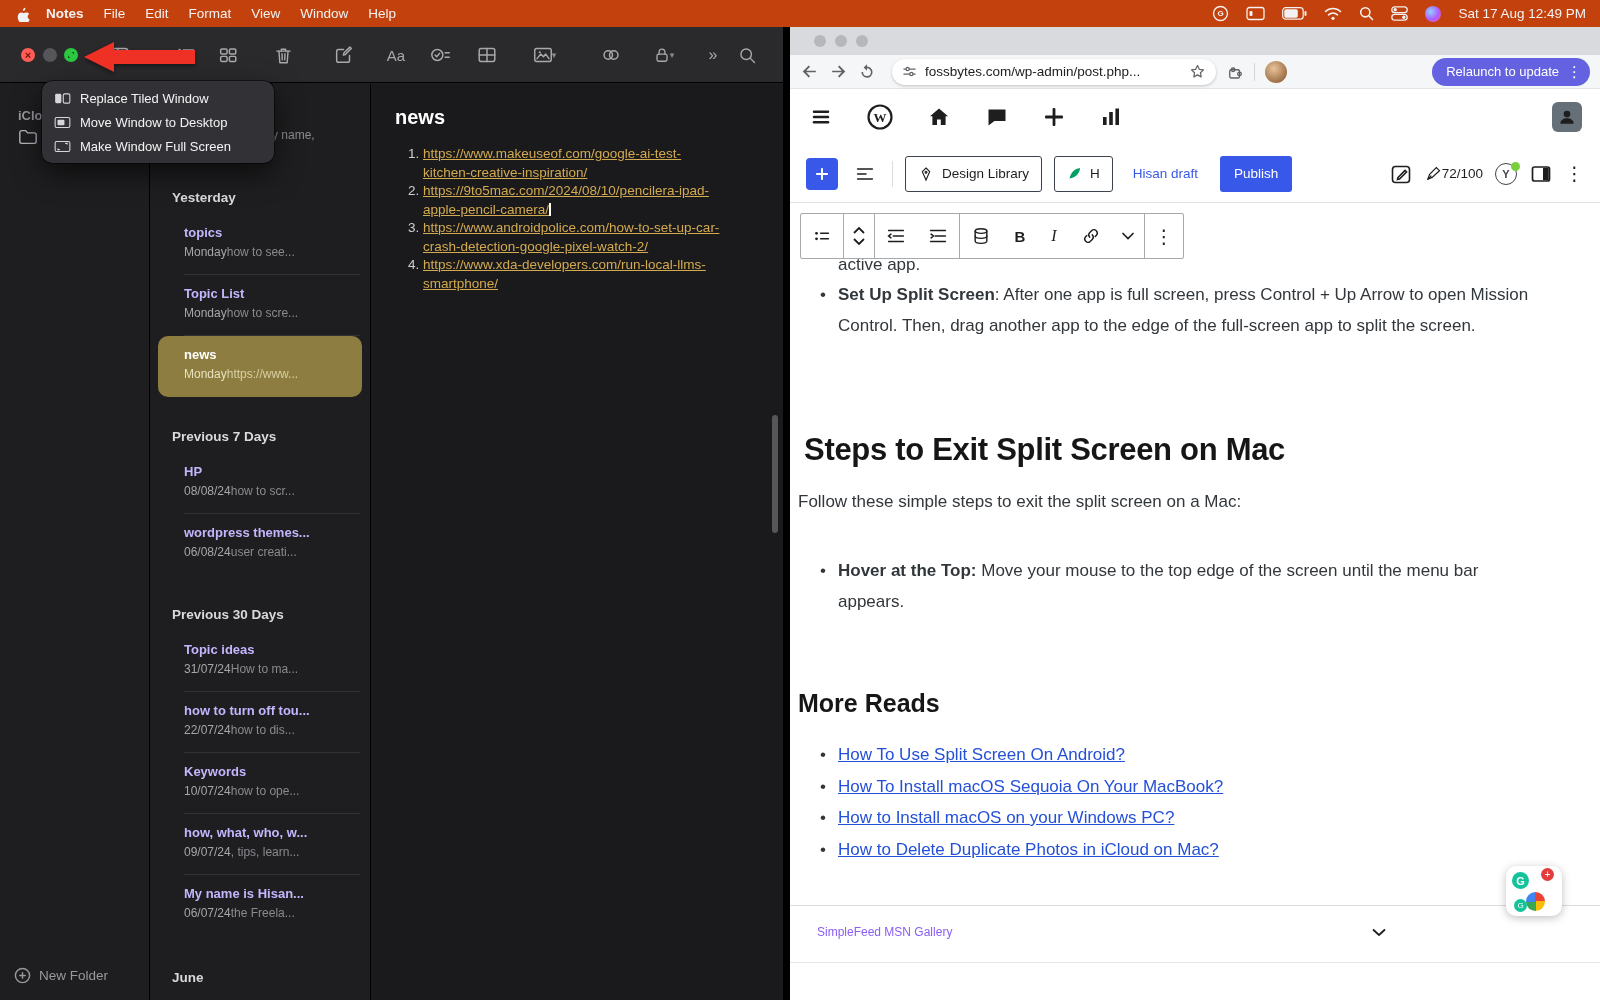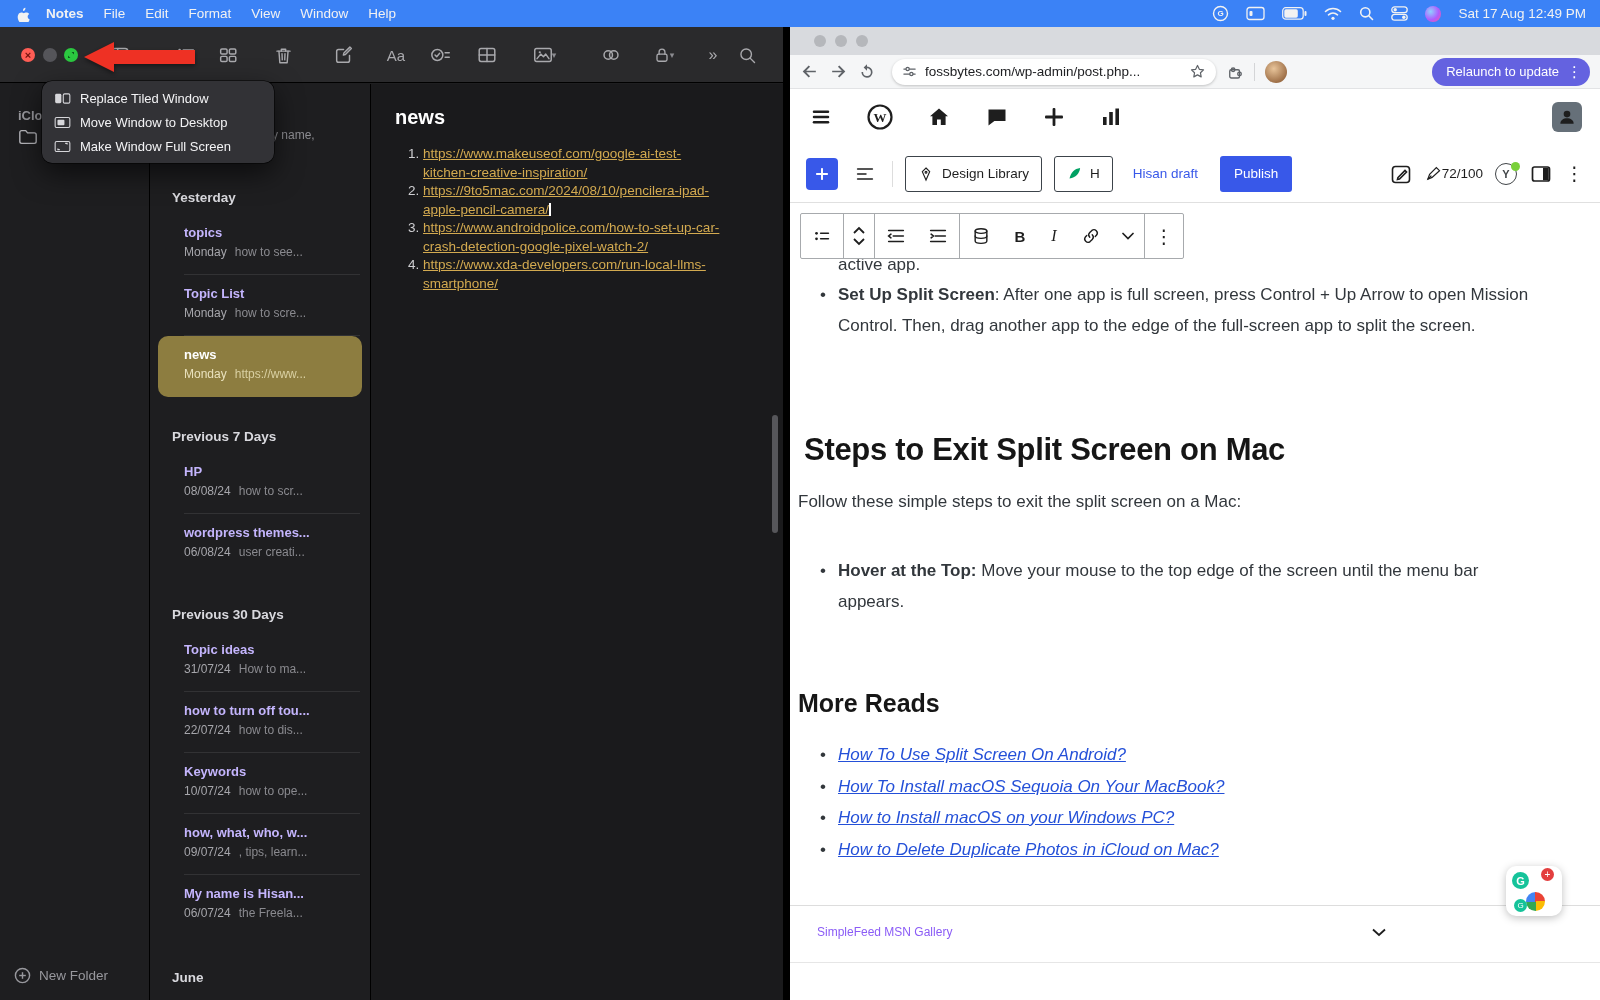--- a/index.html
+++ b/index.html
@@ -5,21 +5,21 @@
   * { box-sizing: border-box; }
   html,body { margin:0; padding:0; }
   body {
     width:1600px; height:1000px; position:relative; overflow:hidden;
     background:#000; font-family:"Liberation Sans","DejaVu Sans",sans-serif;
     -webkit-font-smoothing:antialiased;
   }
   svg { display:block; }
 
   
-  .mb { position:absolute; top:0; left:0; right:0; height:27px; background:#3b82f6;
+  .mb { position:absolute; top:0; left:0; right:0; height:27px; background:#c2410c;
         color:#f2f2f2; display:flex; align-items:center; justify-content:space-between;
         font-size:13.5px; padding:12px 14px; z-index:60; }
   .mb-left { display:flex; align-items:center; }
   .mb-item { padding:0 10px; }
   .mb-bold { font-weight:700; padding:0 10px; }
   .mb-apple { margin-right:6px; display:flex; }
   .mb-right { display:flex; align-items:center; gap:17px; }
   .mb-clock { white-space:nowrap; }
   .siri-dot { width:16px; height:16px; border-radius:50%;
     background:radial-gradient(circle at 35% 35%, #8fd0ff, #b05cff 55%, #ff5c8a); }
@@ -47,21 +47,21 @@
   .new-folder svg { stroke:#98989d; fill:none; stroke-width:1.5; }
 
   .nlist { width:221px; background:#1e1e20; border-right:1px solid #000; position:relative;
            overflow:hidden; padding:24px 8px 0 8px; }
   .partial-row { height:50px; position:relative; }
   .partial-frag { position:absolute; left:114px; top:20px; color:#8d8d92; font-size:12px; }
   .sech { margin:32px 4px 6px 14px; font-weight:700; color:#d9d9de; font-size:13.5px; height:18px; }
   .sech-last { margin-top:34px; }
   .nrow { position:relative; height:61px; border-radius:10px; padding:11px 10px 0 26px; }
   .nrow .t { font-weight:700; font-size:13px; color:#c4b5fd; margin-bottom:5px; white-space:nowrap; overflow:hidden; }
-  .nrow .s { font-size:12px; display:flex; gap:8px; white-space:nowrap; overflow:hidden; }
+  .nrow .s { font-size:12px; display:flex; white-space:nowrap; overflow:hidden; }
   .nrow .d { color:#a6a6ab; }
   .nrow .p { color:#8a8a8f; }
   .nrow::after { content:""; position:absolute; left:26px; right:2px; bottom:0; border-bottom:1px solid #323234; }
   .nrow.nolast::after, .nrow.sel::after { border-bottom:none; }
   .nrow.sel { background:#8d7d40; }
   .nrow.sel .t { color:#ffffff; }
   .nrow.sel .d { color:#e9e1bd; }
   .nrow.sel .p { color:#d9d0a2; }
 
   .neditor { flex:1; background:#1a1a1c; position:relative; padding:22px 20px 0 24px; }
@@ -141,21 +141,21 @@
   .partial-line { left:48px; top:228px; font-size:17px; }
   .cul { list-style:none; margin:0; padding:0; width:738px; }
   .cul li { position:relative; padding-left:38px; font-size:17px; line-height:31px; margin-bottom:1px; }
   .cul li::before { content:"\2022"; position:absolute; left:20px; top:0; }
   .h2 { left:8px; top:399px; font-size:31px; font-weight:700; color:#161616; letter-spacing:-.3px; }
   .intro { left:8px; top:465px; font-size:17px; }
   .h3 { left:8px; top:662px; font-size:25px; font-weight:700; color:#161616; }
   .lul { list-style:none; margin:0; padding:0; }
   .lul li { position:relative; padding-left:38px; font-size:17px; line-height:31.5px; }
   .lul li::before { content:"\2022"; position:absolute; left:20px; top:0; color:#32373c; }
-  .lul a { color:#2450d8; text-decoration:underline;font-style:italic; }
+  .lul a { color:#2450d8; text-decoration:underline; }
   .meta-div { position:absolute; left:0; right:0; top:878px; border-top:1px solid #ddd; }
   .meta-div2 { position:absolute; left:0; right:0; top:935px; border-top:1px solid #e6e6e6; }
   .panel-title { position:absolute; left:27px; top:898px; font-size:12px; color:#8b5cf6; }
   .panel-chev { position:absolute; left:582px; top:901px; color:#1e1e1e; }
 
   .floaties { position:absolute; right:38px; bottom:84px; width:56px; height:50px; background:#fff;
               border-radius:10px; box-shadow:0 2px 8px rgba(0,0,0,.25); padding:4px 6px; z-index:6; }
   .fl-row { display:flex; align-items:center; gap:4px; position:relative; height:21px; }
   .g-circ { width:17px; height:17px; border-radius:50%; background:#15c39a; color:#fff; font-size:11px;
             font-weight:700; display:flex; align-items:center; justify-content:center; }

